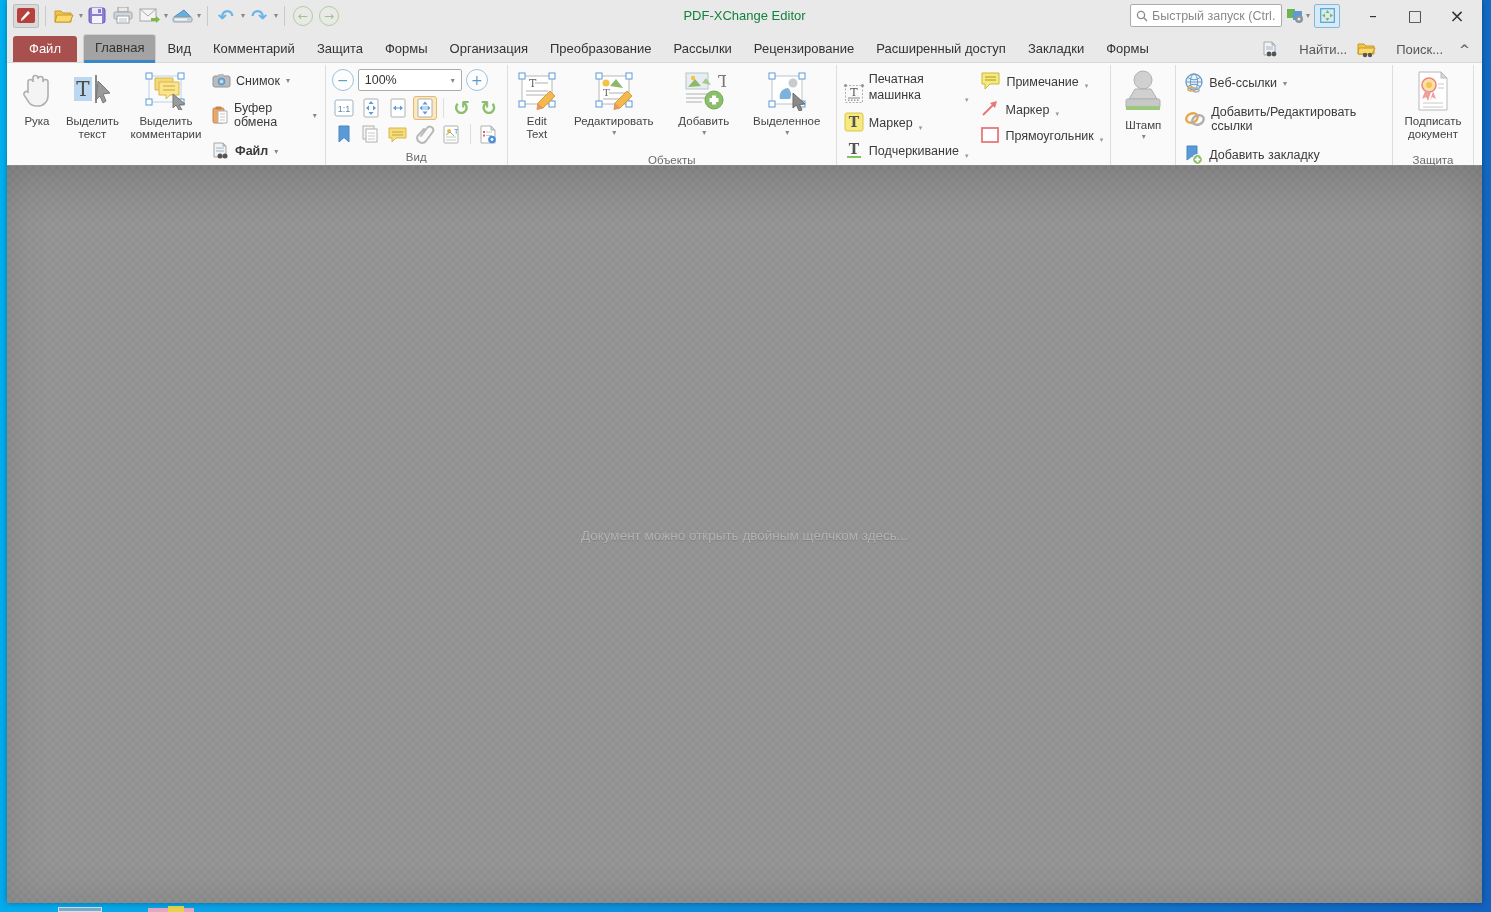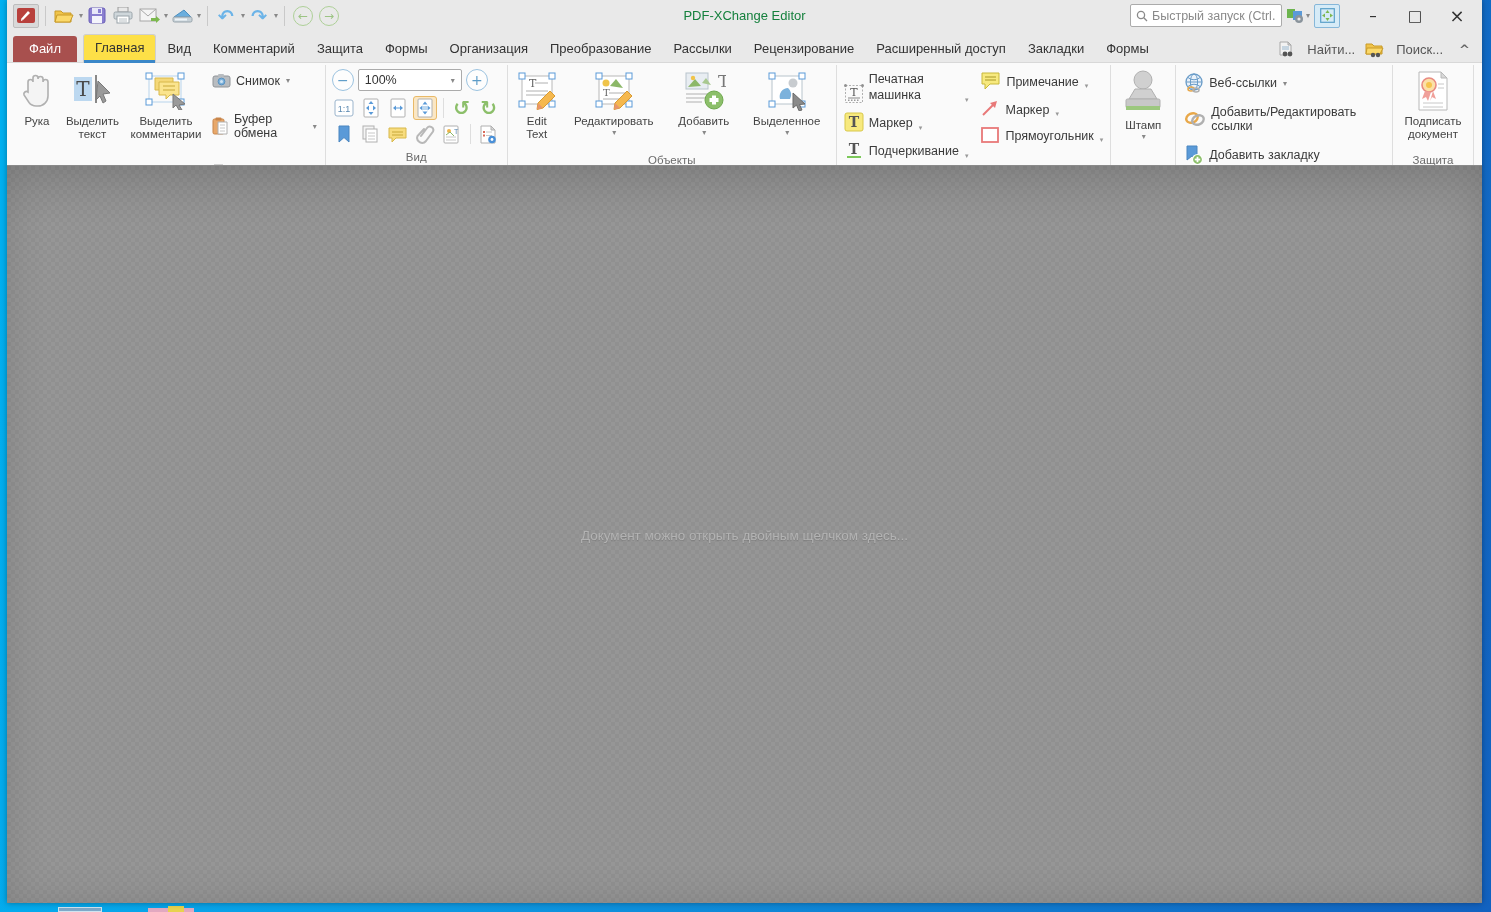--- a/index.html
+++ b/index.html
@@ -37,39 +37,39 @@
   .winbtn { width:42px; height:26px; display:flex; align-items:center; justify-content:center;
     color:#333; font-size:15px; font-family:"DejaVu Sans",sans-serif; }
 
   
   .tabrow { height:31px; background:#e9e9e9; display:flex; align-items:flex-end;
     padding:0 6px; flex:0 0 auto; position:relative; }
   .tab-file { background:#a8504e; color:#fff; padding:5px 16px 6px; border-radius:3px 3px 0 0;
     margin-right:6px; font-size:13px; }
   .tab { padding:5px 11px 6px; font-size:13px; color:#333; border-radius:3px 3px 0 0;
     white-space:nowrap; cursor:default; }
-  .tab.active { background:#fde047; border:1px solid #cfcfcf; border-bottom:none;
+  .tab.active { background:#a3a3a3; border:1px solid #cfcfcf; border-bottom:none;
     box-shadow:inset 0 -3px 0 #3a87c8; padding-bottom:8px; margin-bottom:-1px; }
   .tabrow-right { margin-left:auto; display:flex; align-items:center; gap:10px; padding-bottom:4px; }
-  .smallbtn { display:flex; align-items:center; gap:12px; color:#555; font-size:13px; }
+  .smallbtn { display:flex; align-items:center; gap:20px; color:#555; font-size:13px; }
   .collapse { color:#666; font-size:13px; font-weight:bold; padding:0 6px;
     font-family:"DejaVu Sans",sans-serif; }
 
   
   .ribbon { height:103px; background:#fafafa; border-top:1px solid #d8d8d8;
     display:flex; align-items:stretch; padding:2px 0 0 2px; flex:0 0 auto; }
   .rgroup { display:flex; flex-direction:column; padding:2px 4px 0; position:relative; }
   .rgroup + .rgroup { border-left:1px solid #dedede; }
   .rgroup-body { flex:1; display:flex; align-items:flex-start; }
   .rgroup-label { text-align:center; font-size:11.5px; color:#6b6b6b; padding:1px 0 2px; }
   .bigbtn { display:flex; flex-direction:column; align-items:center; justify-content:flex-start;
     padding:3px 5px 1px; border-radius:3px; height:86px; }
   .bigbtn .blabel { font-size:11.5px; color:#444; text-align:center; line-height:1.15; margin-top:3px; }
   .bigicon { height:42px; display:flex; align-items:center; justify-content:center; }
-  .smallstack { display:flex; flex-direction:column; justify-content:flex-start; gap:20px; padding-top:4px; }
+  .smallstack { display:flex; flex-direction:column; justify-content:flex-start; gap:9px; padding-top:4px; }
   .srow { display:flex; align-items:center; gap:5px; padding:2px 4px; border-radius:3px;
     font-size:12.5px; color:#3a3a3a; }
   .ddmark { font-size:7px; color:#999; align-self:flex-end; margin-left:1px;
     font-family:"DejaVu Sans",sans-serif; }
 
   
   .zoomrow { display:flex; align-items:center; gap:4px; margin:2px 2px 4px; }
   .zbtn { width:22px; height:22px; border-radius:50%; border:1.5px solid #9cc3e0; color:#5d9cc8;
     display:flex; align-items:center; justify-content:center; font-size:14px; background:#fdfdfd;
     font-family:"DejaVu Sans",sans-serif; }

